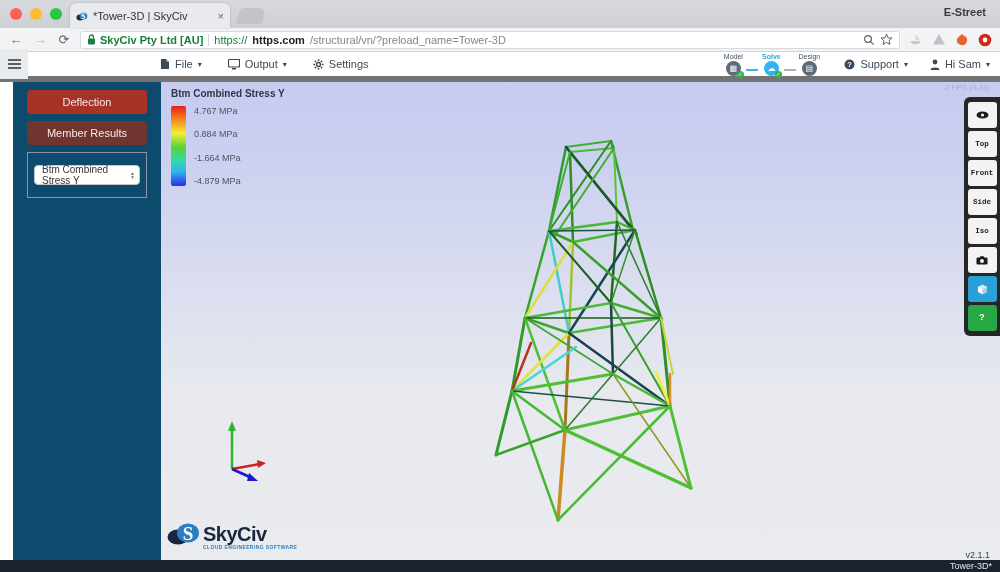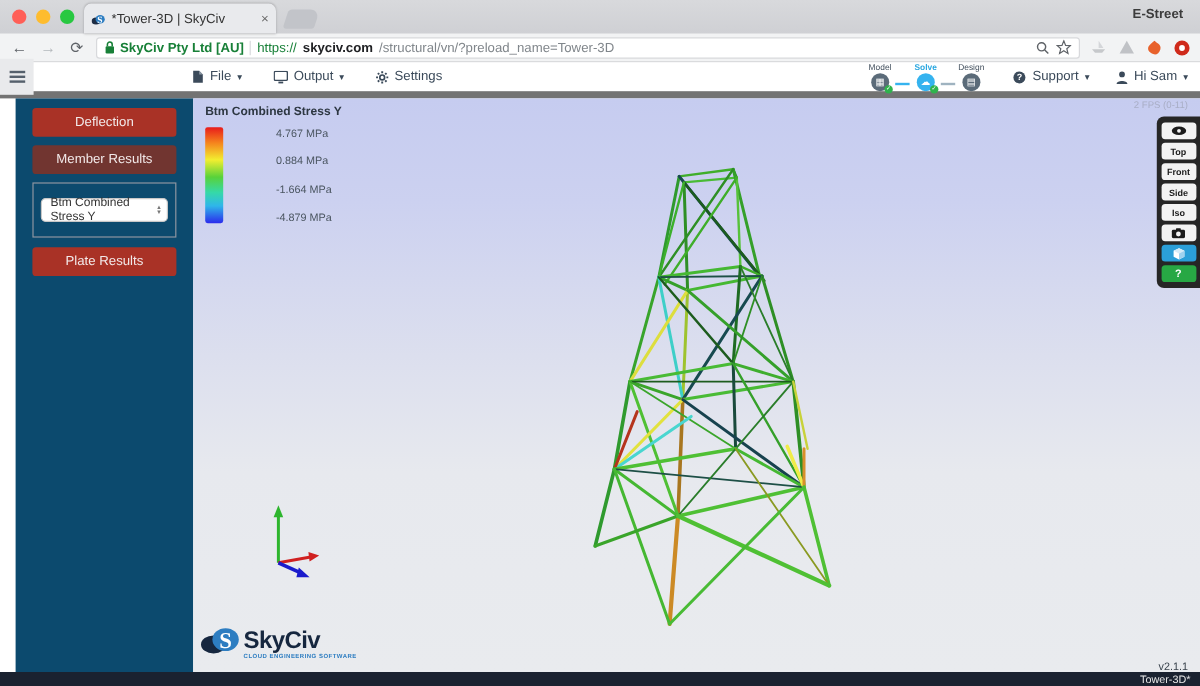--- a/index.html
+++ b/index.html
@@ -58,25 +58,25 @@
   .selectbox { background:#fff; border:1px solid #c7c7c7; border-radius:4px; height:20px; display:flex; align-items:center; justify-content:space-between; padding:0 4px 0 7px; font-size:10px; color:#333; }
   .selectbox .arrows { display:flex; flex-direction:column; line-height:4px; font-size:5px; color:#777; }
 
   
   .canvas { flex:1; position:relative; background:linear-gradient(#c6ccf0 0%, #ccd1f0 18%, #dcdfee 45%, #e7e9ee 65%, #e9ebee 100%); overflow:hidden; }
   .legend { position:absolute; left:10px; top:6px; }
   .legend .ltitle { font-size:10px; font-weight:bold; color:#2d3742; margin-bottom:7px; }
   .legend .row { display:flex; }
   .lbar { width:15px; height:80px; border-radius:2px; background:linear-gradient(#e81b1b 0%, #f5821d 16%, #f2ee30 34%, #58d23a 52%, #35d9a8 68%, #2fb6ea 82%, #2b2bec 100%); }
   .llabels { display:flex; flex-direction:column; justify-content:space-between; padding:0 0 0 8px; height:80px; }
-  .llabels span { font-size:9px; color:#4a5560;margin-left:36px; }
+  .llabels span { font-size:9px; color:#4a5560; }
   .fps { position:absolute; right:10px; top:1px; font-size:8px; color:#a9aec6; }
 
   .viewbar { position:absolute; right:0; top:15px; width:36px; background:#262626; border-radius:6px 0 0 6px; padding:5px 3px; display:flex; flex-direction:column; gap:3px; align-items:center; }
-  .vbtn { width:29px; height:14px; border:none; border-radius:3px; background:#f3f3f3; color:#1b1b1b; font-size:7.5px; font-weight:bold; font-family:Liberation Sans, sans-serif; display:flex; align-items:center; justify-content:center; cursor:pointer; padding:0; }
+  .vbtn { width:29px; height:26px; border:none; border-radius:3px; background:#f3f3f3; color:#1b1b1b; font-size:7.5px; font-weight:bold; font-family:Liberation Mono, monospace; display:flex; align-items:center; justify-content:center; cursor:pointer; padding:0; }
   .vbtn.blue { background:#2b9fd8; color:#fff; }
   .vbtn.green { background:#27a844; color:#fff; font-size:9px; }
 
   .axis { position:absolute; left:55px; top:335px; }
   .logo { position:absolute; left:6px; bottom:10px; display:flex; flex-direction:column; }
   .logo .lrow { display:flex; align-items:center; }
   .logo .word { font-size:20px; font-weight:bold; color:#16273f; letter-spacing:-0.5px; margin-left:2px; }
   .logo .tag { font-size:5px; font-weight:bold; color:#2d7dc1; letter-spacing:0.4px; margin-left:36px; margin-top:-2px; }
   .version { position:absolute; right:10px; bottom:0; font-size:9px; color:#39424c; }
   .towersvg { position:absolute; left:0; top:0; }
@@ -115,21 +115,21 @@
     <div class="urlfield">
       <span class="ev">
         <svg width="9" height="11" viewBox="0 0 9 11">
             <rect x="1" y="4.5" width="7" height="6" rx="1" fill="#188038"></rect>
             <path d="M2.5 4.5 V3 a2 2 0 0 1 4 0 V4.5" fill="none" stroke="#188038" stroke-width="1.3"></path>
           </svg>
         <span>SkyCiv Pty Ltd [AU]</span>
       </span>
       <span class="sep"></span>
       <span class="scheme">https://</span>
-        <span class="domain">skyciv.com</span>
+        <span class="domain">https.com</span>
         <span class="path">/structural/vn/?preload_name=Tower-3D</span>
       <span class="urlspacer"></span>
       <svg width="12" height="12" viewBox="0 0 12 12">
           <circle cx="5" cy="5" r="3.4" fill="none" stroke="#5f6368" stroke-width="1.2"></circle>
           <line x1="7.6" y1="7.6" x2="10.6" y2="10.6" stroke="#5f6368" stroke-width="1.2"></line>
         </svg>
       <svg width="13" height="13" viewBox="0 0 13 13">
           <path d="M6.5 1 L8 4.8 L12 5 L9 7.6 L10 11.5 L6.5 9.3 L3 11.5 L4 7.6 L1 5 L5 4.8 Z" fill="none" stroke="#5f6368" stroke-width="1"></path>
         </svg>
     </div>
@@ -231,21 +231,20 @@
       <button class="sbtn dark">Member Results</button>
       <div class="selectwrap">
         <div class="selectbox">
           <span>Btm Combined Stress Y</span>
           <span class="arrows">
               <span>▲</span>
               <span>▼</span>
             </span>
         </div>
       </div>
-      <button class="sbtn bright">Plate Results</button>
     </div>
 
     <div class="canvas">
       <svg class="towersvg" width="852" height="478" viewBox="0 0 852 478">
           <line x1="405" y1="65" x2="450" y2="59" stroke="#3fae2a" stroke-width="2" stroke-linecap="round"></line>
           <line x1="450" y1="59" x2="453" y2="66" stroke="#2e8f25" stroke-width="2" stroke-linecap="round"></line>
           <line x1="453" y1="66" x2="409" y2="70" stroke="#49bb35" stroke-width="2" stroke-linecap="round"></line>
           <line x1="409" y1="70" x2="405" y2="65" stroke="#2e8f25" stroke-width="2" stroke-linecap="round"></line>
           <line x1="405" y1="65" x2="388" y2="149" stroke="#2f9a2e" stroke-width="2.5" stroke-linecap="round"></line>
           <line x1="450" y1="59" x2="472" y2="148" stroke="#35a02a" stroke-width="2.5" stroke-linecap="round"></line>

